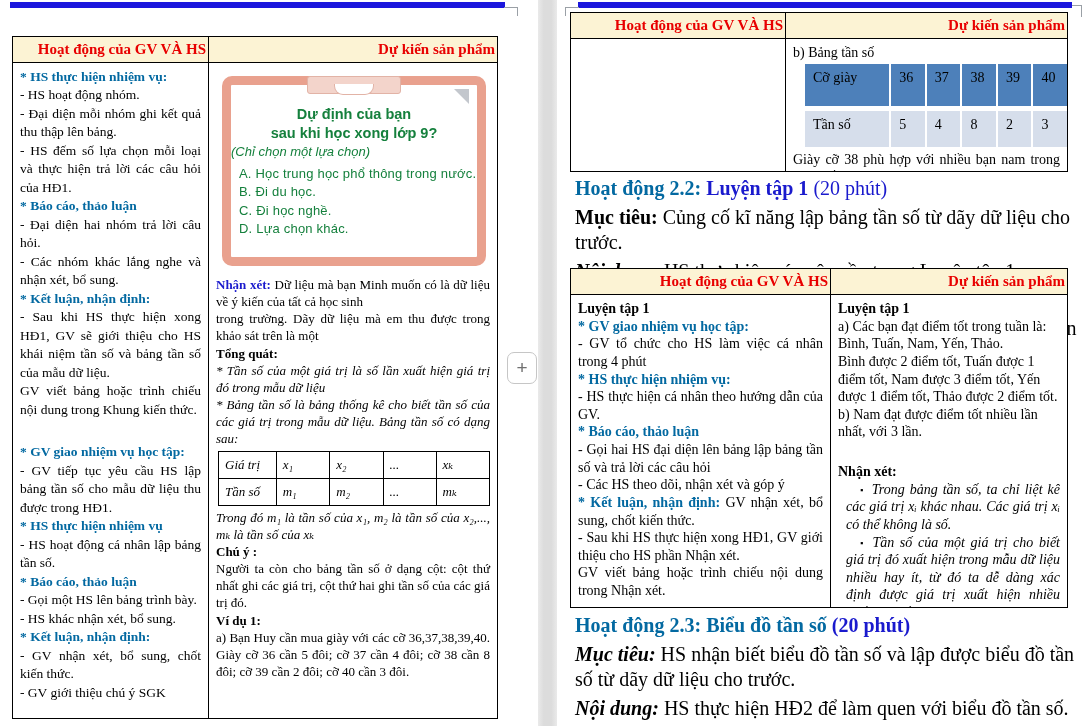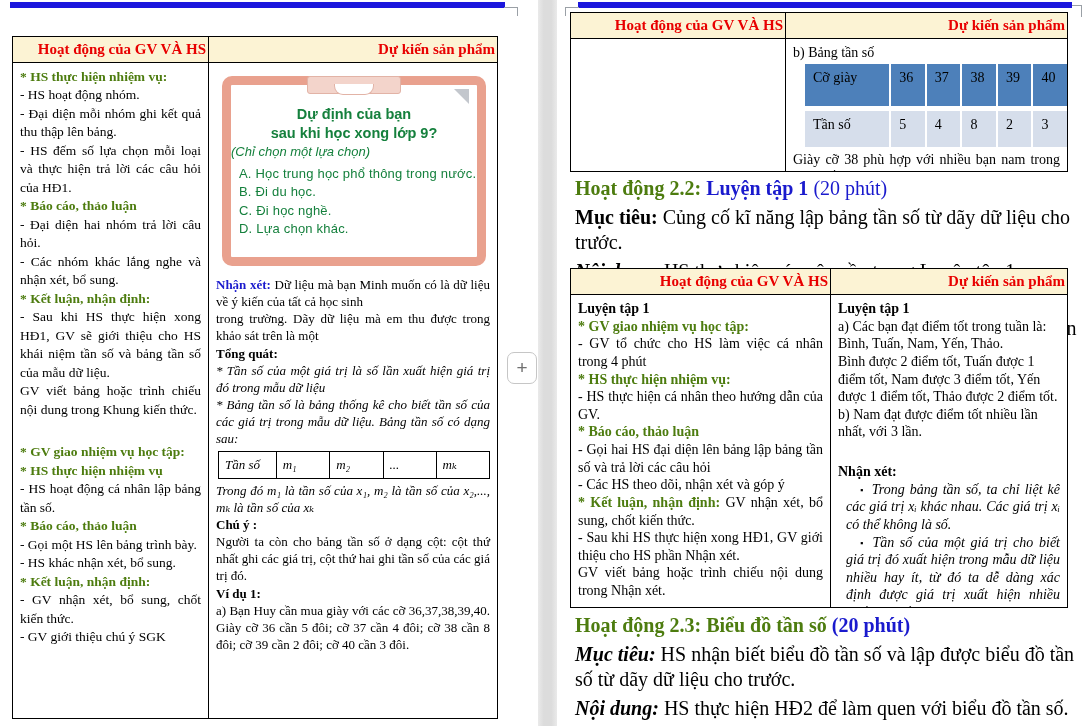--- a/index.html
+++ b/index.html
@@ -14,21 +14,21 @@
   .cropmark{position:absolute;width:13px;height:8px;}
   
   .tbl{position:absolute;border:1px solid #000;display:flex;flex-direction:column;background:#fff;box-sizing:border-box;}
   .thead{display:flex;border-bottom:1px solid #000;background:#fcf3d4;flex:0 0 auto;}
   .th{box-sizing:border-box;text-align:right;font-weight:bold;color:#e80000;
       font-size:15px;padding:4px 2px;}
   .tbody{display:flex;flex:1 1 auto;min-height:0;}
   .td{box-sizing:border-box;overflow:hidden;padding:5px 7px;}
   .bdr{border-right:1px solid #000;}
   p{margin:0;}
-  .red{color:#4d7c0f;font-weight:bold;}
+  .red{color:#0369a1;font-weight:bold;}
   .blue{color:#1a1acd;}
   .bluebold{color:#1a1acd;font-weight:bold;}
   .b{font-weight:bold;}
   .i{font-style:italic;}
   .jst{text-align:justify;}
   
   .col-gvhs{font-size:13.5px;line-height:1.37;}
   .col-prod{font-size:13px;line-height:1.32;}
   .spacer24{height:24px;}
   
@@ -89,20 +89,21 @@
         <p>- Đại diện mỗi nhóm ghi kết quả thu thập lên bảng.</p>
         <p>- HS đếm số lựa chọn mỗi loại và thực hiện trả lời các câu hỏi của HĐ1.</p>
         <p class="red">* Báo cáo, thảo luận</p>
         <p>- Đại diện hai nhóm trả lời câu hỏi.</p>
         <p>- Các nhóm khác lắng nghe và nhận xét, bổ sung.</p>
         <p class="red">* Kết luận, nhận định:</p>
         <p>- Sau khi HS thực hiện xong HĐ1, GV sẽ giới thiệu cho HS khái niệm tần số và bảng tần số của mẫu dữ liệu.</p>
         <p>GV viết bảng hoặc trình chiếu nội dung trong Khung kiến thức.</p>
         <div class="spacer24"></div>
         <p class="red">* GV giao nhiệm vụ học tập:</p>
+        <p>- GV tiếp tục yêu cầu HS lập bảng tần số cho mẫu dữ liệu thu được trong HĐ1.</p>
         <p class="red">* HS thực hiện nhiệm vụ</p>
         <p>- HS hoạt động cá nhân lập bảng tần số.</p>
         <p class="red">* Báo cáo, thảo luận</p>
         <p>- Gọi một HS lên bảng trình bày.</p>
         <p>- HS khác nhận xét, bổ sung.</p>
         <p class="red">* Kết luận, nhận định:</p>
         <p>- GV nhận xét, bổ sung, chốt kiến thức.</p>
         <p>- GV giới thiệu chú ý SGK</p>
       </div>
       <div class="td col-prod" style="flex:1;">
@@ -120,20 +121,27 @@
           <div class="cb-opt">C. Đi học nghề.</div>
           <div class="cb-opt">D. Lựa chọn khác.</div>
         </div>
         <p class="jst"><span class="bluebold">Nhận xét:</span><span> Dữ liệu mà bạn Minh muốn có là dữ liệu về ý kiến của tất cả học sinh</span></p>
         <p class="jst">trong trường. Dãy dữ liệu mà em thu được trong khảo sát trên là một</p>
         <p class="b">Tổng quát:</p>
         <p class="i jst">* Tần số của một giá trị là số lần xuất hiện giá trị đó trong mẫu dữ liệu</p>
         <p class="i jst">* Bảng tần số là bảng thống kê cho biết tần số của các giá trị trong mẫu dữ liệu. Bảng tần số có dạng sau:</p>
         <table class="vtbl">
           <tbody>
+              <tr>
+            <td>Giá trị</td>
+            <td>x₁</td>
+            <td>x₂</td>
+            <td>...</td>
+            <td>xₖ</td>
+          </tr>
           <tr>
             <td>Tần số</td>
             <td>m₁</td>
             <td>m₂</td>
             <td>...</td>
             <td>mₖ</td>
           </tr>
         </tbody>
           </table>
         <p class="i jst">Trong đó m₁ là tần số của x₁, m₂ là tần số của x₂,..., mₖ là tần số của xₖ</p>

